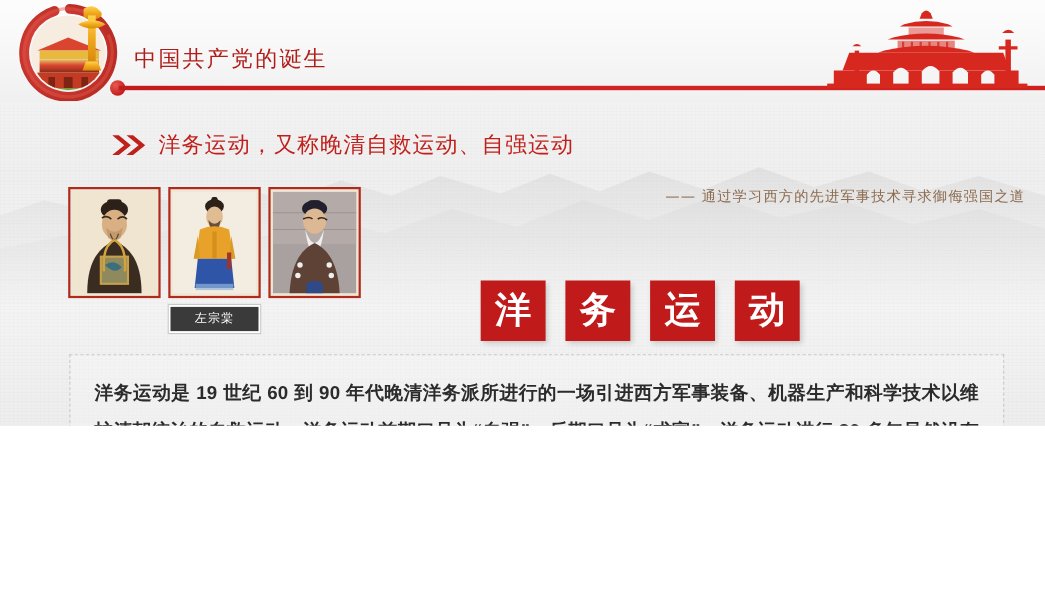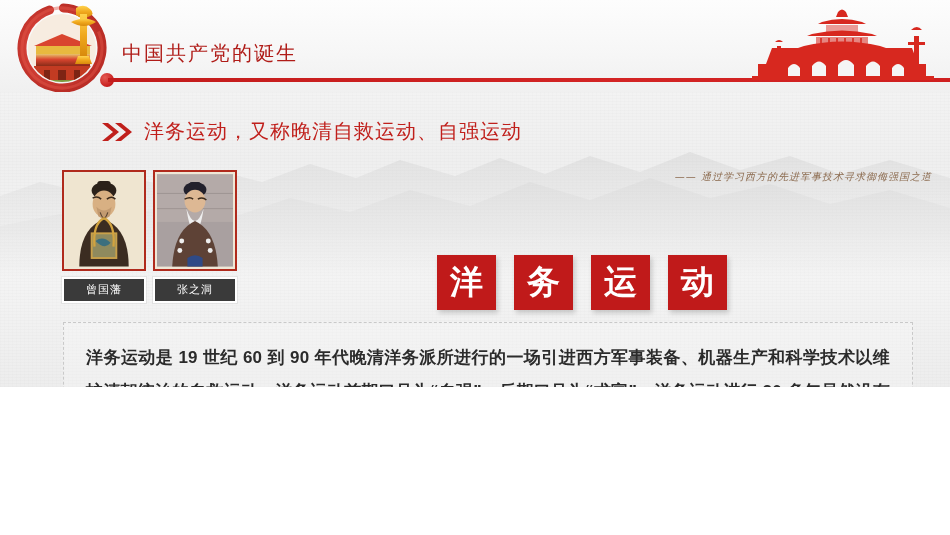--- a/index.html
+++ b/index.html
@@ -139,26 +139,25 @@
     color: #4a4a4a;
     letter-spacing: 4px;
     font-weight: 400;
     white-space: nowrap;
     font-family: "DejaVu Sans","Liberation Sans",sans-serif;
   }
   .headline-sub {
     margin-top: 4px;
     text-align: right;
     padding-right: 6px;
-    font-size: 10px;
+    font-size: 13px;
     color: #8c6b4f;
     letter-spacing: 1px;
     white-space: nowrap;
     font-family: "DejaVu Sans","Liberation Sans",sans-serif;
-    font-style: italic;
   }
 
   
   .blocks {
     position: absolute;
     left: 437px; top: 255px;
     display: flex;
     gap: 18px;
   }
   .block {
@@ -340,44 +339,61 @@
           <path d="M32,34 q8,8 16,0 l-2,10 q-6,5 -12,0 Z" fill="#c29a70"></path>
           <path d="M28,25 q5,-3 9,1 M43,26 q5,-4 9,0" stroke="#3a2a1c" stroke-width="1.6" fill="none"></path>
           <path d="M36,40 q4,12 8,0" stroke="#564231" stroke-width="1.2" fill="none"></path>
           <path d="M14,97 q0,-40 26,-50 q26,10 26,50 Z" fill="#3b2c21"></path>
           <rect x="27" y="62" width="26" height="26" fill="#8f8a5e" stroke="#c8a04a" stroke-width="2"></rect>
           <path d="M31,70 q8,-6 16,2 q-6,8 -16,-2 Z" fill="#3c6f7e"></path>
           <path d="M40,46 q-12,6 -10,30" stroke="#d2a33f" stroke-width="2.4" fill="none"></path>
           <path d="M40,46 q12,6 10,30" stroke="#d2a33f" stroke-width="2.4" fill="none"></path>
         </svg>
       </div>
-      <div class="pname">曾国藩</div>
     </div>
 
+    <div class="pcard">
+      <div class="pframe">
+        <svg viewBox="0 0 80 97">
+          <rect width="80" height="97" fill="#f3ece0"></rect>
+          <ellipse cx="40" cy="14" rx="9" ry="7" fill="#2b2119"></ellipse>
+          <rect x="37" y="5" width="6" height="7" rx="2" fill="#2b2119"></rect>
+          <ellipse cx="40" cy="24" rx="8" ry="10" fill="#e0bc92"></ellipse>
+          <path d="M34,27 q6,7 12,0 l-2,8 q-4,4 -8,0 Z" fill="#6a5039"></path>
+          <path d="M26,36 q14,-6 28,0 l4,28 l-36,0 Z" fill="#e8a22a"></path>
+          <path d="M24,64 l32,0 l3,28 l-38,0 Z" fill="#2f55a8"></path>
+          <rect x="38" y="38" width="4" height="26" fill="#d48f1c"></rect>
+          <path d="M24,42 l-4,22 l6,0 Z" fill="#d99b26"></path>
+          <path d="M56,42 l4,22 l-6,0 Z" fill="#d99b26"></path>
+          <rect x="52" y="58" width="4" height="16" fill="#a1342a"></rect>
+          <rect x="22" y="88" width="36" height="6" fill="#8fb3d8" opacity=".7"></rect>
+        </svg>
+      </div>
+      <div class="pname">左宗棠</div>
+    </div>
 
     <div class="pcard">
       <div class="pframe">
         <svg viewBox="0 0 80 97">
           <rect width="80" height="97" fill="#a9a0a0"></rect>
           <rect y="0" width="80" height="50" fill="#b4aaa8"></rect>
           <path d="M0,20 L80,20 M0,36 L80,36" stroke="#9d9391" stroke-width="1"></path>
           <ellipse cx="40" cy="16" rx="12" ry="8" fill="#22202c"></ellipse>
           <rect x="34" y="8" width="12" height="8" rx="3" fill="#22202c"></rect>
           <ellipse cx="40" cy="28" rx="11" ry="12" fill="#ddb894"></ellipse>
           <path d="M29,26 q6,-3 9,0 M43,26 q5,-3 9,1" stroke="#3a2a1c" stroke-width="1.5" fill="none"></path>
           <path d="M31,36 q9,26 18,0 q-3,22 -9,24 q-6,-2 -9,-24 Z" fill="#efefef"></path>
           <path d="M16,97 q2,-38 24,-48 q22,10 24,48 Z" fill="#5e4236"></path>
           <circle cx="26" cy="70" r="2.6" fill="#efefef"></circle>
           <circle cx="54" cy="70" r="2.6" fill="#efefef"></circle>
           <circle cx="24" cy="80" r="2.6" fill="#efefef"></circle>
           <circle cx="56" cy="80" r="2.6" fill="#efefef"></circle>
           <path d="M32,88 q8,-6 16,0 l0,9 l-16,0 Z" fill="#2f4a86"></path>
         </svg>
       </div>
-      <div class="pname">张之洞</div>
     </div>
 
   </div>
 
   <div class="headline">
     <div class="headline-sub">—— 通过学习西方的先进军事技术寻求御侮强国之道</div>
   </div>
 
   <div class="blocks">
     <div class="block">洋</div>

